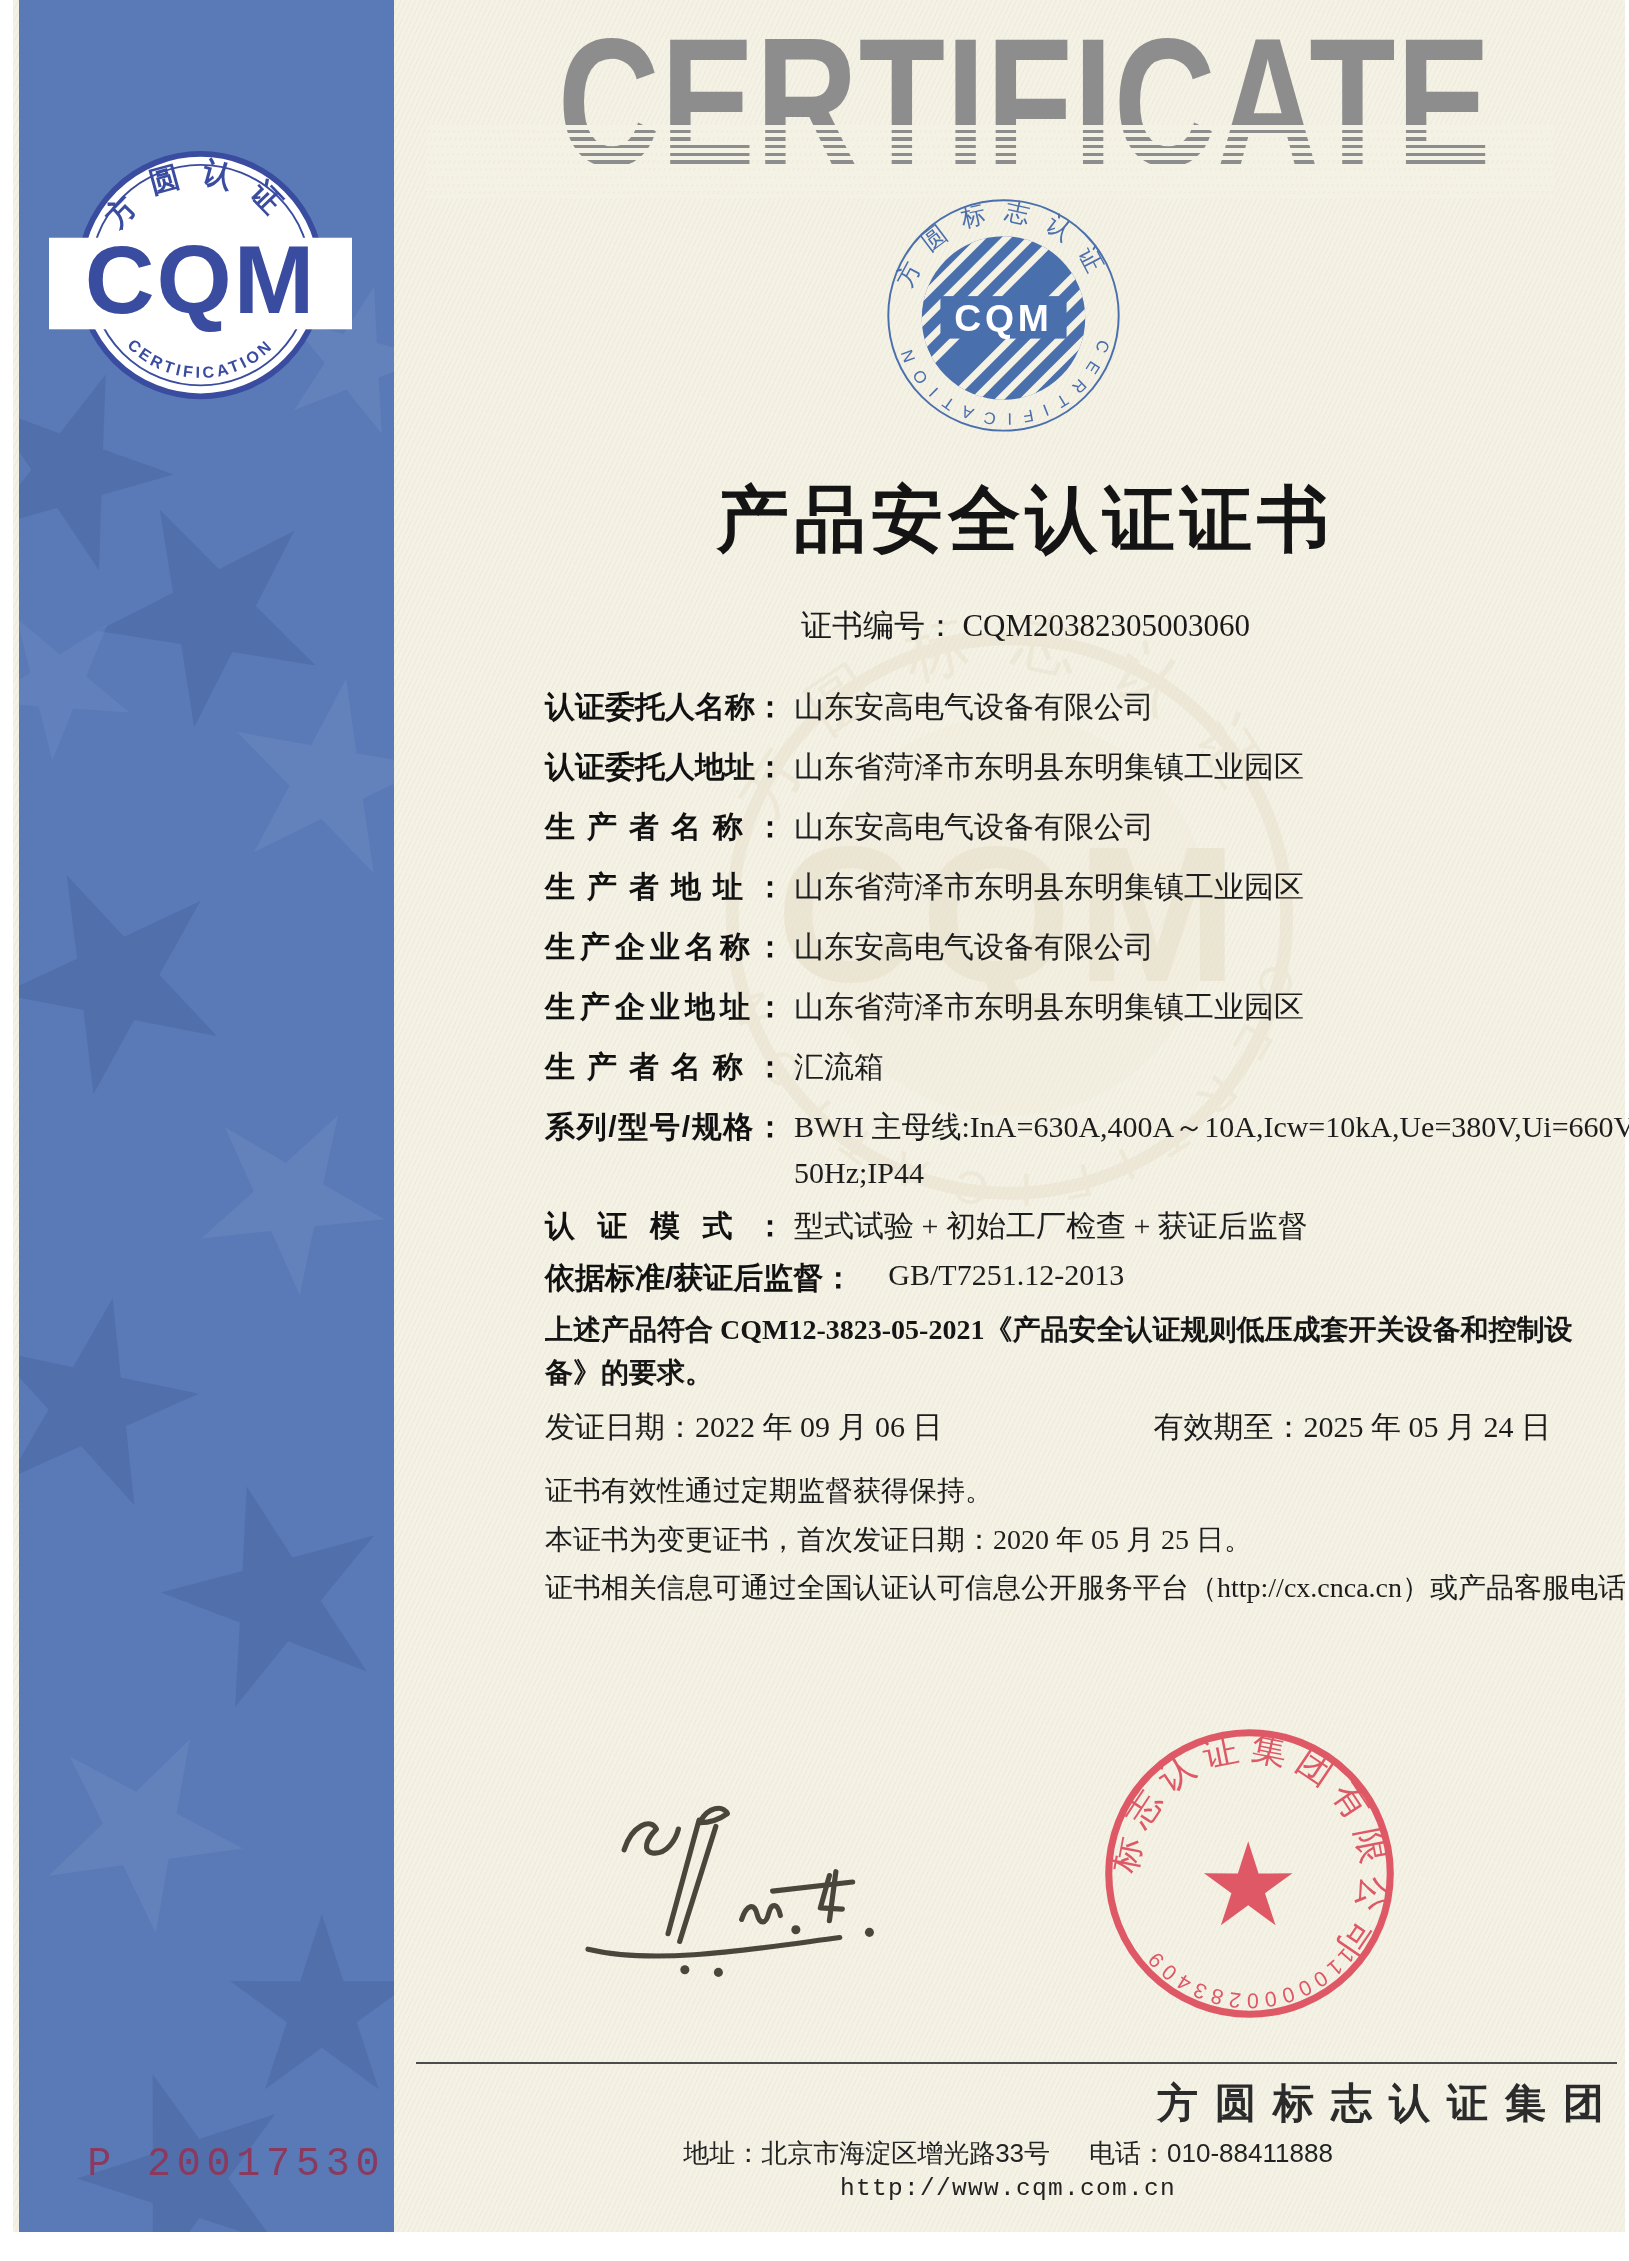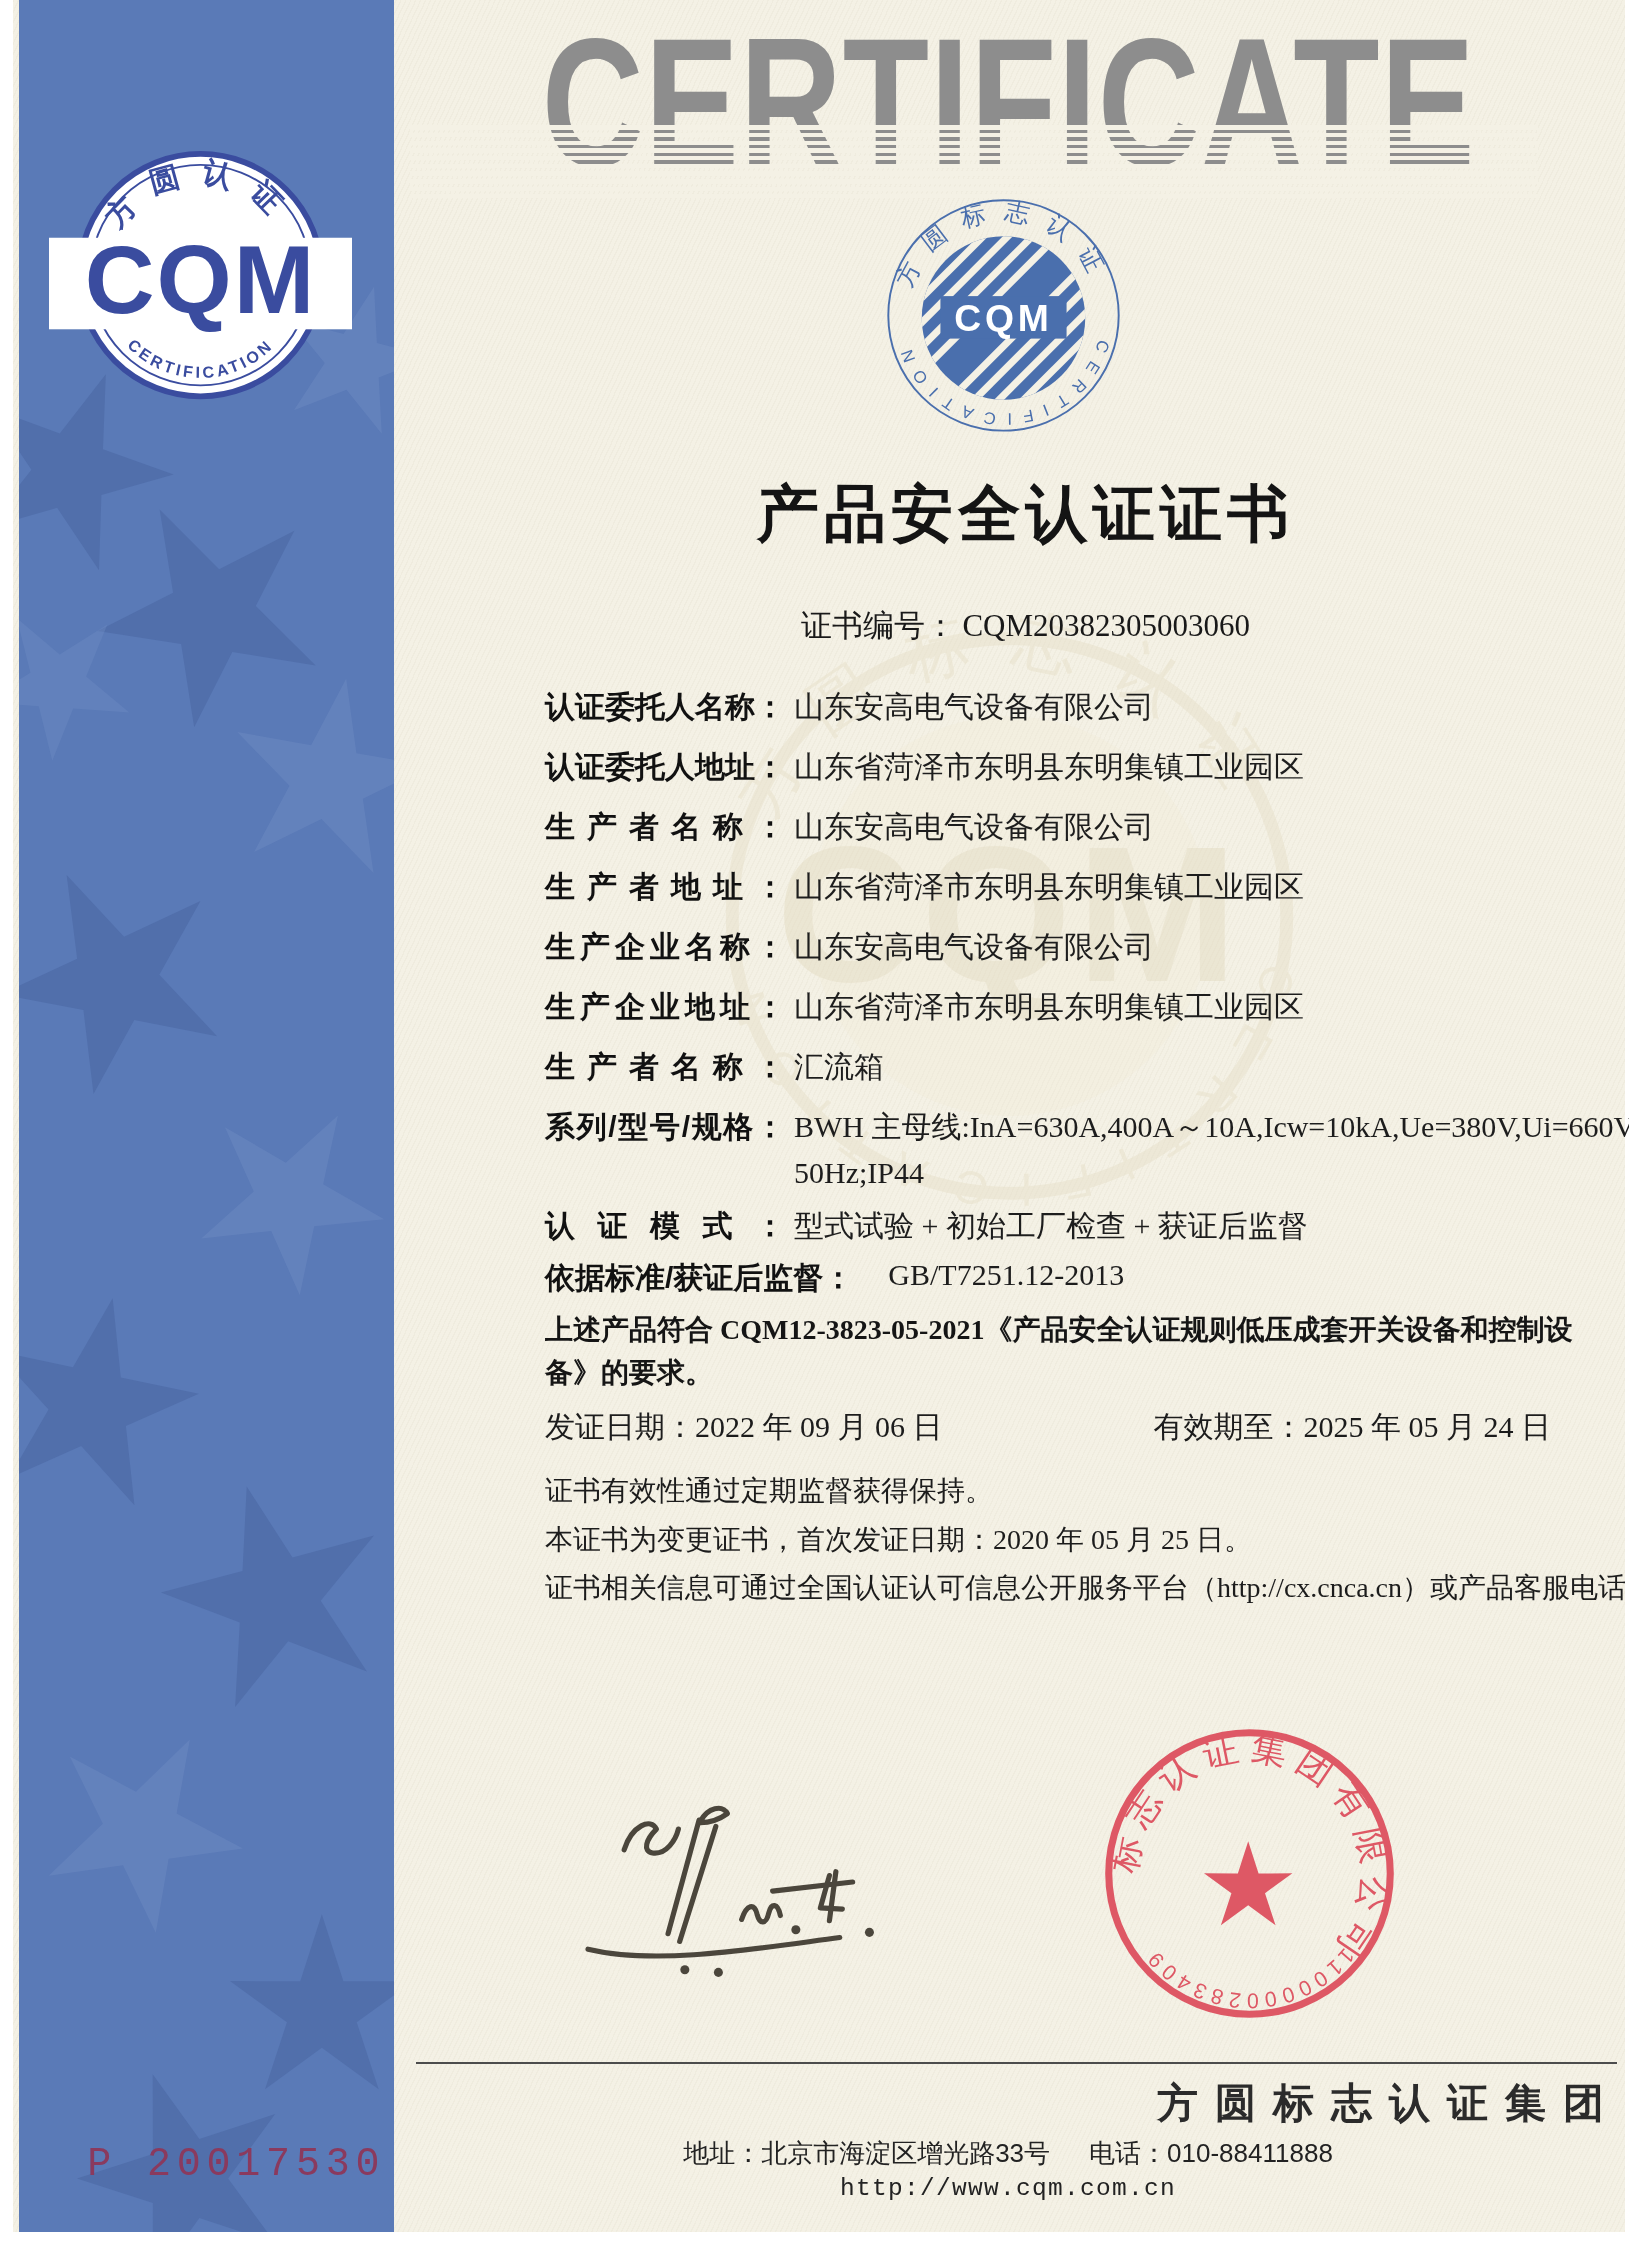--- a/index.html
+++ b/index.html
@@ -1,38 +1,38 @@
 <!DOCTYPE html>
 <html style="font-size:10.3px"><head>
 <meta charset="utf-8">
 <style>
   html,body{margin:0;padding:0;background:#ffffff;}
   .page{position:relative;width:1630px;height:2261px;background:#ffffff;overflow:hidden;
         font-family:"Liberation Serif",serif;color:#1c1c1c;}
   .paper{position:absolute;left:13px;top:0;width:1612px;height:2232px;background:#f4f1e5;
          background-image:repeating-linear-gradient(115deg, rgba(151,140,100,0.05) 0 1.3px, rgba(255,255,255,0) 1.3px 4.5px);}
   
-  .banner{position:absolute;left:410px;top:11.6px;width:1128px;height:193px;}
+  .banner{position:absolute;left:426px;top:11.6px;width:1128px;height:193px;}
   .banner-text{display:inline-block;font-family:"Liberation Sans",sans-serif;font-weight:700;
                font-size:181px;line-height:1;color:#8d8d8d;letter-spacing:1.3px;
                transform:scaleX(0.78);transform-origin:50% 50%;white-space:nowrap;}
   .banner-stripes{position:absolute;left:0;right:0;bottom:6.4px;height:76px;
       background:repeating-linear-gradient(to bottom, rgba(244,241,229,0) 0 3.2px, #f4f1e5 3.2px 7.7px);}
   
   .sidebar{position:absolute;left:19.3px;top:0;width:375px;height:2232px;background:#5a7ab7;}
   .stars{position:absolute;left:0;top:0;width:375px;height:2232px;}
   .badge{position:absolute;left:30px;top:137px;}
   .serial{position:absolute;left:68px;top:2142px;font-family:"Liberation Mono",monospace;
           font-size:40px;letter-spacing:5.8px;color:#8a3a5e;white-space:nowrap;}
   
   .emblem{position:absolute;left:885px;top:197px;}
   .watermark{position:absolute;left:700px;top:613px;opacity:0.5;}
   
   .title{position:absolute;left:426px;top:472px;width:1199px;margin:0;text-align:center;
-         font-size:62px;font-weight:700;letter-spacing:5.2px;color:#141414;font-family:"Liberation Serif",serif;}
+         font-size:72px;font-weight:700;letter-spacing:5.2px;color:#141414;font-family:"Liberation Serif",serif;}
   .certno{position:absolute;left:426px;top:605px;width:1199px;text-align:center;font-size:31px;color:#191919;}
   .certno .lbl{margin-right:6.4px;}
   
   .fields{position:absolute;left:545px;top:687px;width:1057px;}
   .frow{display:flex;align-items:flex-start;height:32px;margin-bottom:28px;font-size:30px;}
   .flabel{flex:0 0 240px;width:240px;font-family:"Liberation Sans",sans-serif;font-weight:700;
           color:#111;text-align:justify;text-align-last:justify;white-space:nowrap;overflow:visible;}
   .fvalue{margin-left:9px;white-space:nowrap;color:#1d1d1d;}
   .frow.spec{height:auto;margin-bottom:0;}
   .spec-val .l2{margin-top:9px;}

